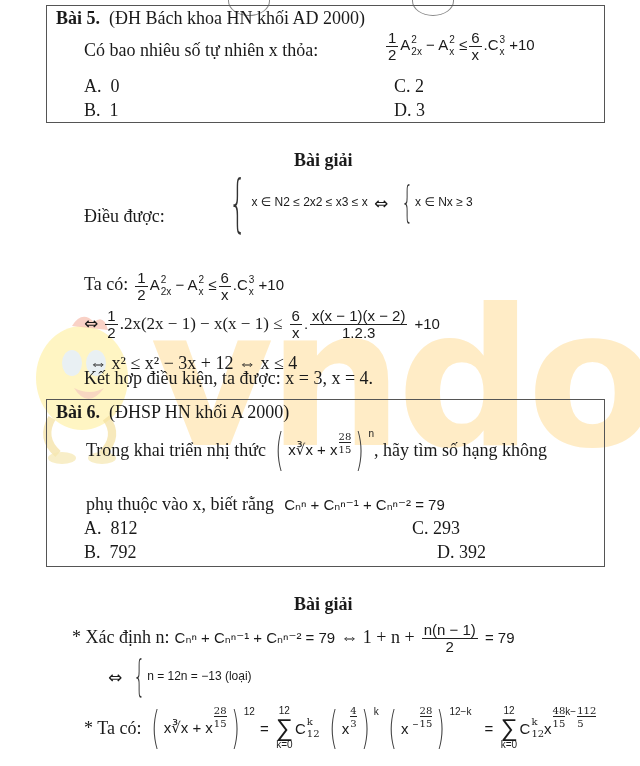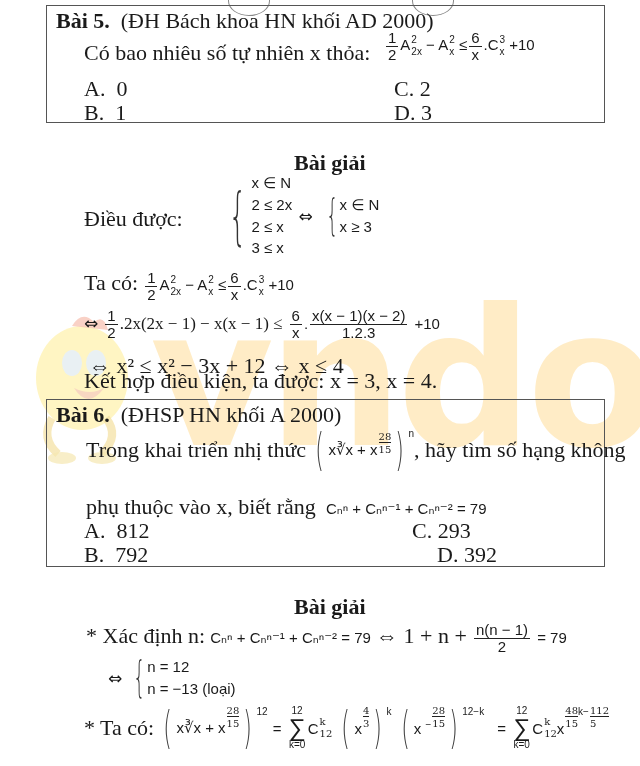--- a/index.html
+++ b/index.html
@@ -1,21 +1,21 @@
 <!DOCTYPE html>
 <html><head>
 <meta charset="utf-8">
 <style>
   html, body { margin:0; padding:0; }
   body {
     width:640px; height:766px; position:relative; overflow:hidden;
     background:#ffffff; color:#1a1a1a;
     font-family:"DejaVu Serif", "Liberation Serif", serif;
   }
-  .txt { font-family:"Liberation Serif", "DejaVu Serif", serif; font-size:22px; }
+  .txt { font-family:"Liberation Serif", "DejaVu Serif", serif; font-size:18px; }
   .math { font-family:"Liberation Sans", "DejaVu Sans", sans-serif; font-size:15px; white-space:nowrap; }
   .abs { position:absolute; white-space:nowrap; }
   .bold { font-weight:bold; }
 
   
   .wm-text {
     position:absolute; left:150px; top:285px;
     font-family:"DejaVu Sans", sans-serif; font-weight:bold;
     font-size:190px; letter-spacing:-6px; line-height:1;
     color:#ffecc6; z-index:0;
@@ -30,21 +30,21 @@
   
   .frac { display:inline-flex; flex-direction:column; align-items:center; vertical-align:middle; margin:0 2px; line-height:1.05; }
   .frac .num { border-bottom:1px solid #222; padding:0 2px; font-size:15px; }
   .frac .den { padding:0 2px; font-size:15px; }
   .sub-sup { display:inline-flex; flex-direction:column; vertical-align:middle; line-height:1; font-size:10px; margin-left:1px; }
   .sub-sup span:first-child { margin-bottom:2px; }
   sup { font-size:10px; }
   .brace-block { display:inline-flex; align-items:center; vertical-align:middle; }
   .brace { font-size:62px; font-family:"DejaVu Sans", sans-serif; font-weight:200; line-height:1; transform:scaleX(0.45); color:#333; margin-right:-6px; }
   .brace.small { font-size:42px; }
-  .brace-lines { display:flex; flex-direction:column; font-size:15px; line-height:1.45; }
+  .brace-lines { display:flex; flex-direction:row; font-size:12px; line-height:1.45; }
   .paren { font-size:44px; font-family:"DejaVu Sans", sans-serif; font-weight:100; color:#444; transform:scaleX(0.5); display:inline-block; line-height:1; vertical-align:middle; }
   .sum { display:inline-flex; flex-direction:column; align-items:center; vertical-align:middle; line-height:1; margin:0 2px; }
   .sum .sig { font-size:24px; }
   .sum .lim { font-size:10px; }
   .arrow { font-family:"DejaVu Sans", sans-serif; font-size:17px; }
   .arcs { position:absolute; top:-14px; width:40px; height:28px; border:1px solid #888; border-radius:50%; z-index:1; }
 </style>
 </head>
 <body>
 
@@ -181,21 +181,21 @@
   <div class="abs" style="left:86px; top:494px;">
     <span class="txt">phụ thuộc vào x, biết rằng</span>&nbsp;
     <span class="math">Cₙⁿ + Cₙⁿ⁻¹ + Cₙⁿ⁻² = 79</span>
   </div>
   <div class="abs txt" style="left:84px; top:518px;"><span>A.</span>&nbsp; <span>812</span></div>
   <div class="abs txt" style="left:412px; top:518px;"><span>C.</span> <span>293</span></div>
   <div class="abs txt" style="left:84px; top:542px;"><span>B.</span>&nbsp; <span>792</span></div>
   <div class="abs txt" style="left:412px; top:542px;margin-left:25px;"><span>D.</span> <span>392</span></div>
 
   <div class="abs txt bold" style="left:294px; top:594px;">Bài giải</div>
-  <div class="abs" style="left:86px; top:622px;">
+  <div class="abs" style="left:72px; top:622px;">
     <span class="txt">* Xác định n:</span>
     <span class="math">Cₙⁿ + Cₙⁿ⁻¹ + Cₙⁿ⁻² = 79</span>
     <span class="txt">⇔ 1 + n +</span>
     <span class="frac math">
         <span class="num">n(n − 1)</span>
         <span class="den">2</span>
       </span>
     <span class="math">= 79</span>
   </div>
   <div class="abs math" style="left:108px; top:656px;">

